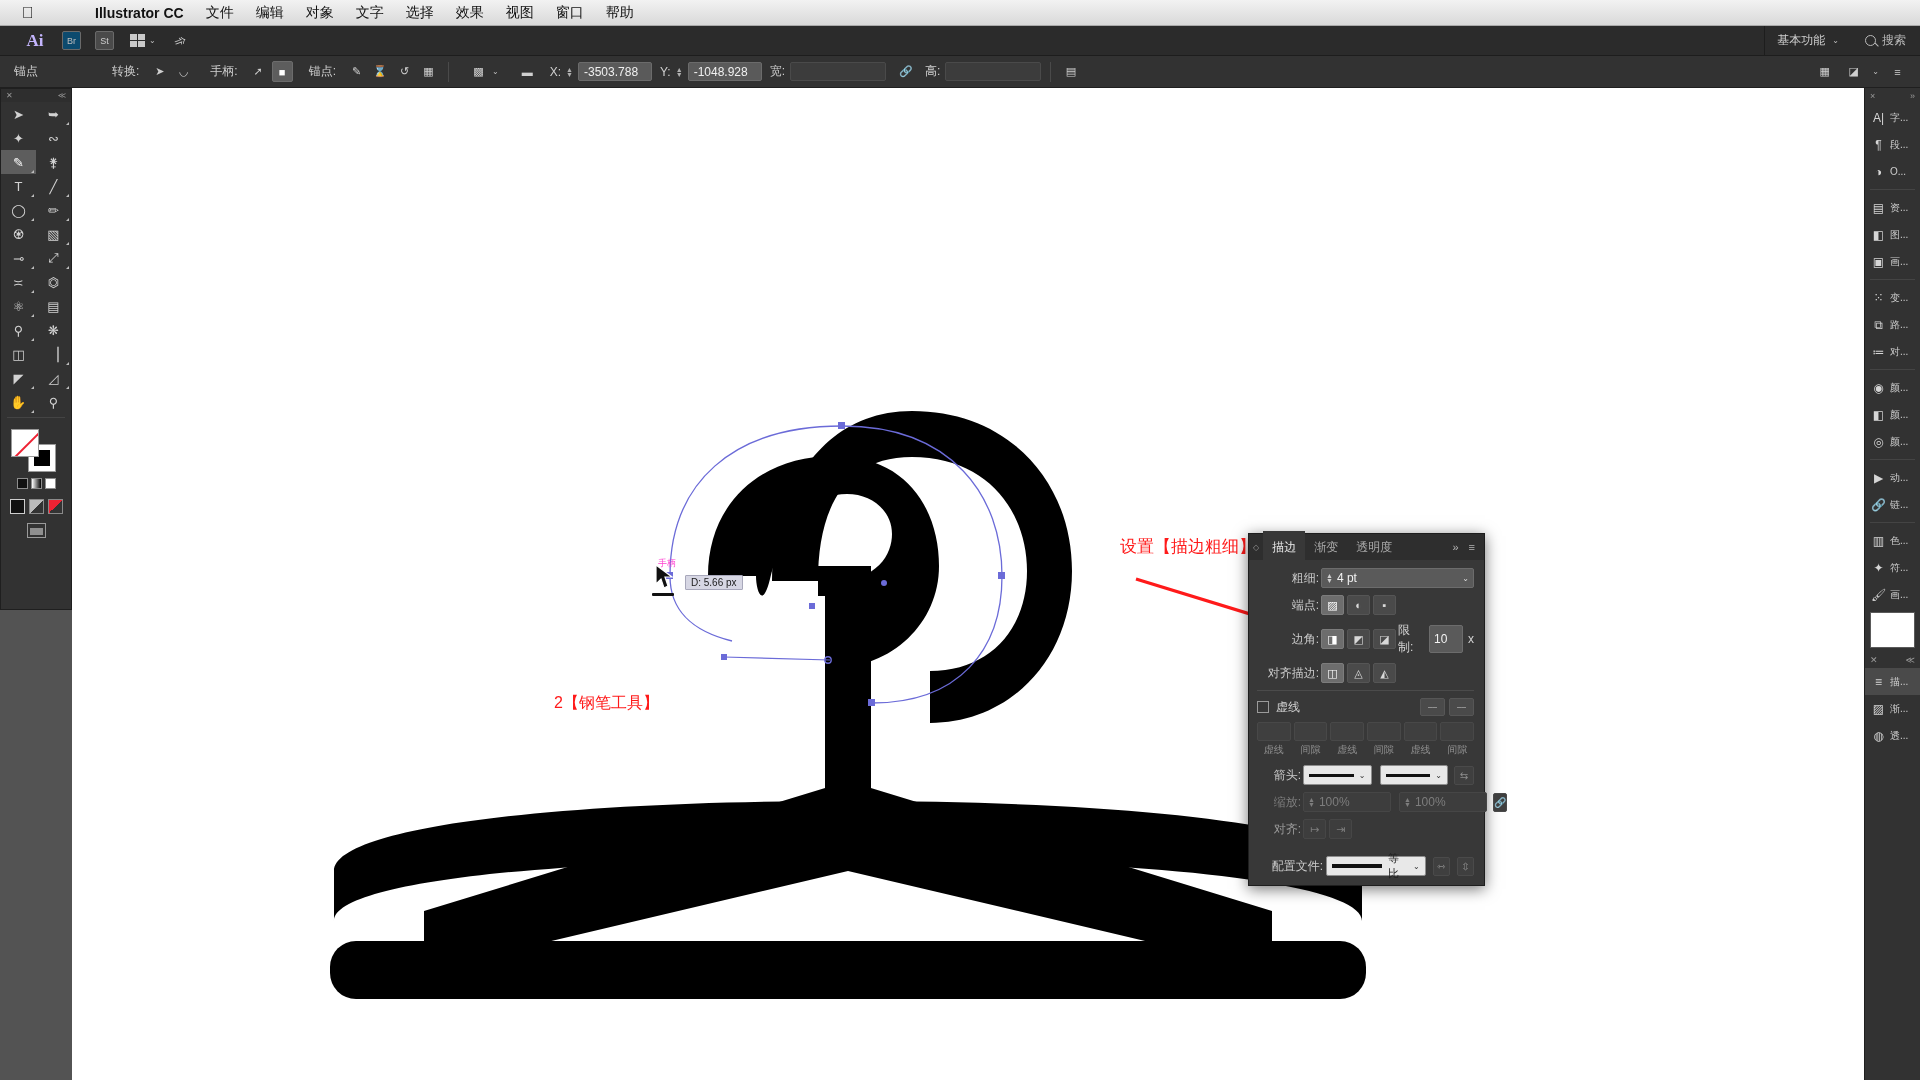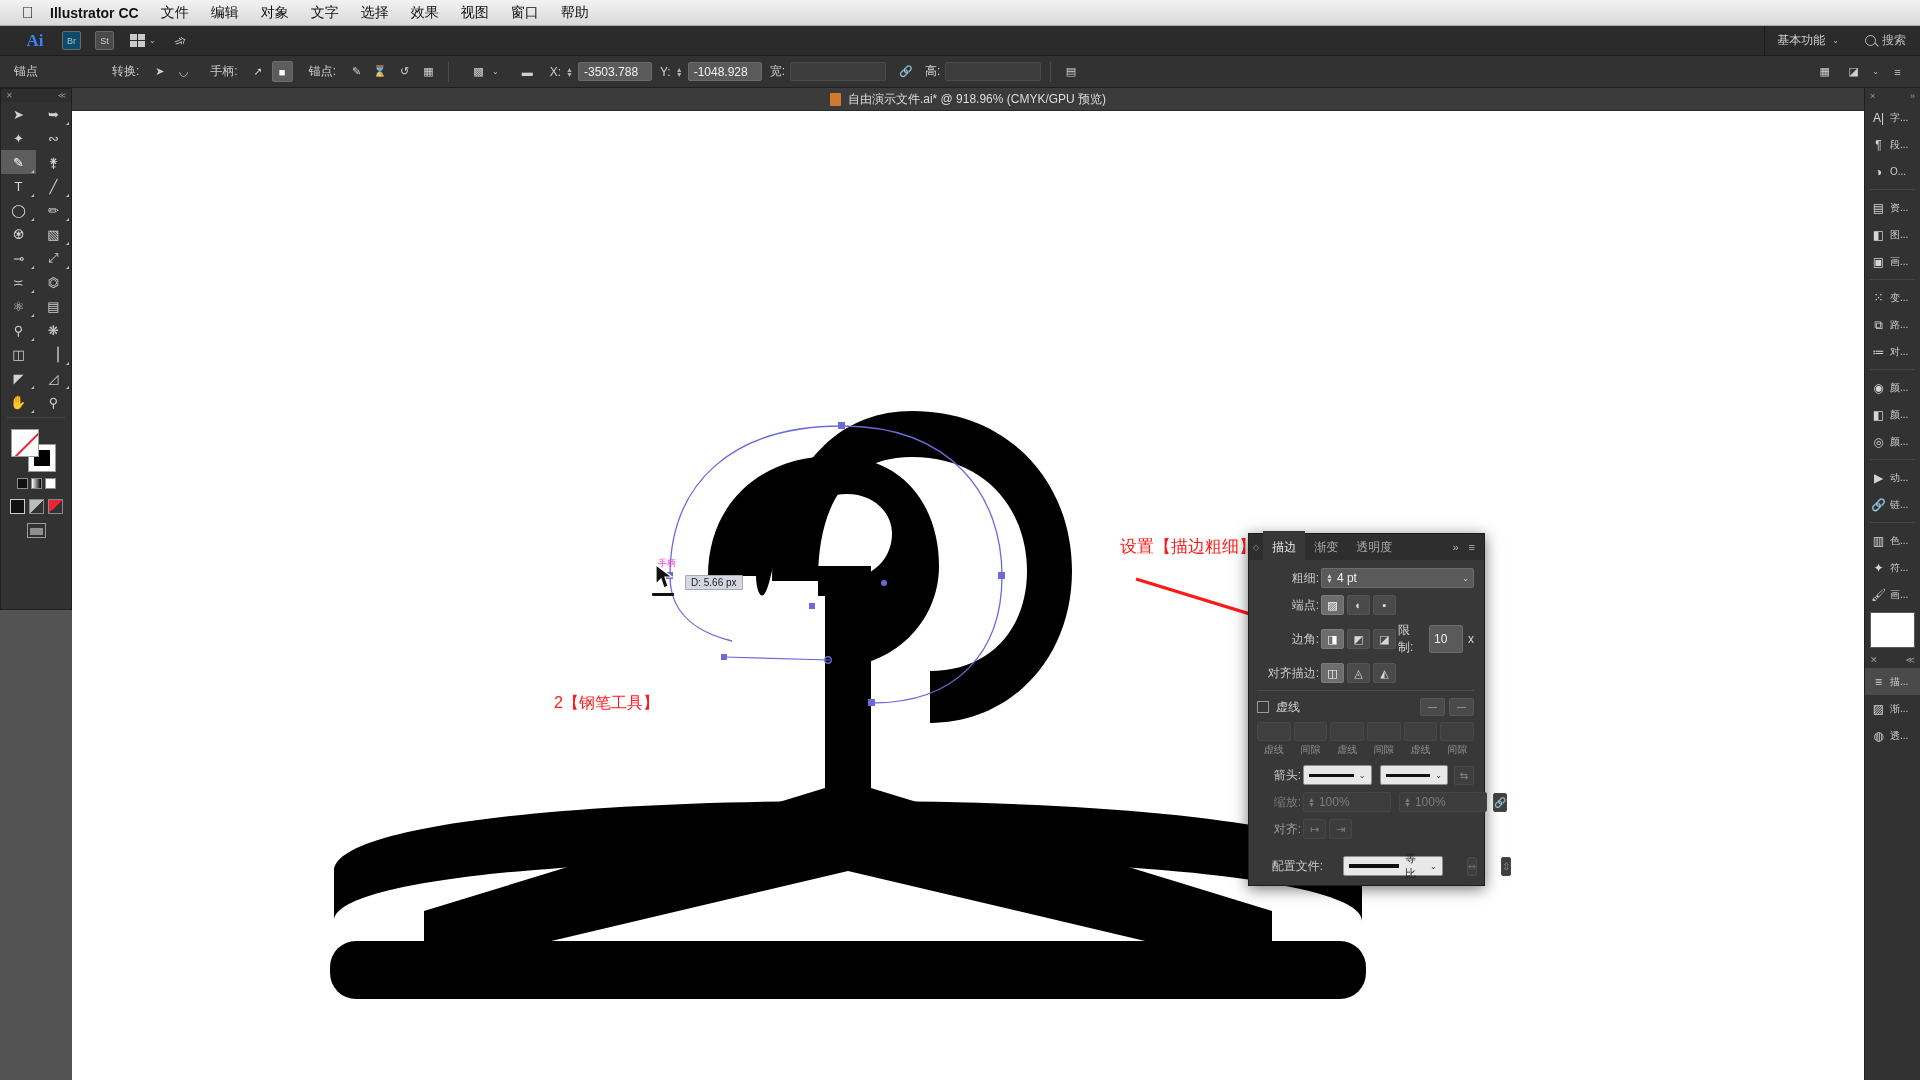--- a/index.html
+++ b/index.html
@@ -12,32 +12,32 @@
   #app { position:relative; width:1920px; height:1080px; }
 
   
   .macbar {
     position:absolute; left:0; top:0; width:1920px; height:26px;
     background:linear-gradient(#f2f2f2,#d9d9d9);
     border-bottom:1px solid #aaa;
     display:flex; align-items:center; color:#111;
   }
   .macbar .apple { margin:0 16px 0 22px; font-size:16px; line-height:1; }
-  .macbar .appname { font-weight:bold; font-size:14px; margin-right:22px; }
+  .macbar .appname { font-weight:bold; font-size:14px; margin-right:22px;margin-left:45px; }
   .macbar .mi { font-size:14px; margin-right:22px; white-space:nowrap; }
 
   
   .appbar {
     position:absolute; left:0; top:26px; width:1920px; height:30px;
     background:#2b2b2b; border-bottom:1px solid #1d1d1d;
     display:flex; align-items:center;
   }
   .ai-logo {
     width:26px;height:22px;margin-left:22px;
-    color:#3b82f6; font-weight:bold; font-size:17px;
+    color:#c4b5fd; font-weight:bold; font-size:17px;
     display:flex;align-items:center;justify-content:center;
     font-family:"Liberation Serif", serif;
   }
   .sqbtn {
     width:19px;height:19px;margin-left:14px;border:1px solid #6a6a6a;
     display:flex;align-items:center;justify-content:center;
     font-size:9px;color:#bdbdbd;background:#0c4a6e;border-radius:2px;
   }
   .sqbtn.dark{background:#4a4a4a;color:#cfcfcf;}
   .arrange { margin-left:16px; display:flex; align-items:center; gap:4px;}
@@ -221,21 +221,21 @@
     flex:1;background:#e8e8e8;border:1px solid #8d8d8d;border-radius:2px;height:20px;
     display:flex;align-items:center;padding:0 5px;
   }
   .arrowline{flex:1;height:3px;background:#111;}
   .arrowchev{margin-left:5px;font-size:8px;color:#333;}
   .swapbtn{width:20px;height:19px;background:#3f3f3f;border:1px solid #4a4a4a;border-radius:2px;
     display:flex;align-items:center;justify-content:center;color:#8e8e8e;font-size:10px;margin-left:4px;}
   .profbar{background:#e8e8e8;border:1px solid #8d8d8d;border-radius:2px;height:20px;flex:1;
     display:flex;align-items:center;padding:0 5px;color:#222;font-size:11px;gap:6px;}
   .proflinewrap{width:58px;height:4px;background:#111;}
-  .sp-footer{display:flex;align-items:center;gap:20px;padding:4px 10px 9px 8px;}
+  .sp-footer{display:flex;align-items:center;gap:3px;padding:4px 10px 9px 8px;}
 </style>
 </head>
 <body>
 
 <div id="app">
 
   <div class="macbar">
     <span class="apple"></span>
     <span class="appname">Illustrator CC</span>
     <span class="mi">文件</span>
@@ -395,24 +395,20 @@
       <span class="dm a"></span>
       <span class="dm b"></span>
       <span class="dm c"></span>
     </div>
     <div class="screenmode">
       <span class="sm"></span>
     </div>
   </div>
 
   <div class="canvas">
-    <div class="doc-tab">
-      <span class="doc-ico"></span>
-      <span>自由演示文件.ai* @ 918.96% (CMYK/GPU 预览)</span>
-    </div>
 
     <div class="artboard">
 
       <svg width="1792" height="970" viewBox="0 0 1792 970" style="position:absolute;left:0;top:0;">
 
         <path d="M636 465 C636 393 688 345 762 345 C836 345 867 400 867 455 C867 512 820 557 760 557
                  L760 470 C806 470 820 443 820 423 C820 400 800 383 775 383 C740 383 712 412 698 468
                  C690 500 684 478 684 465 Z" fill="#000"></path>
 
         <g fill="#000">

